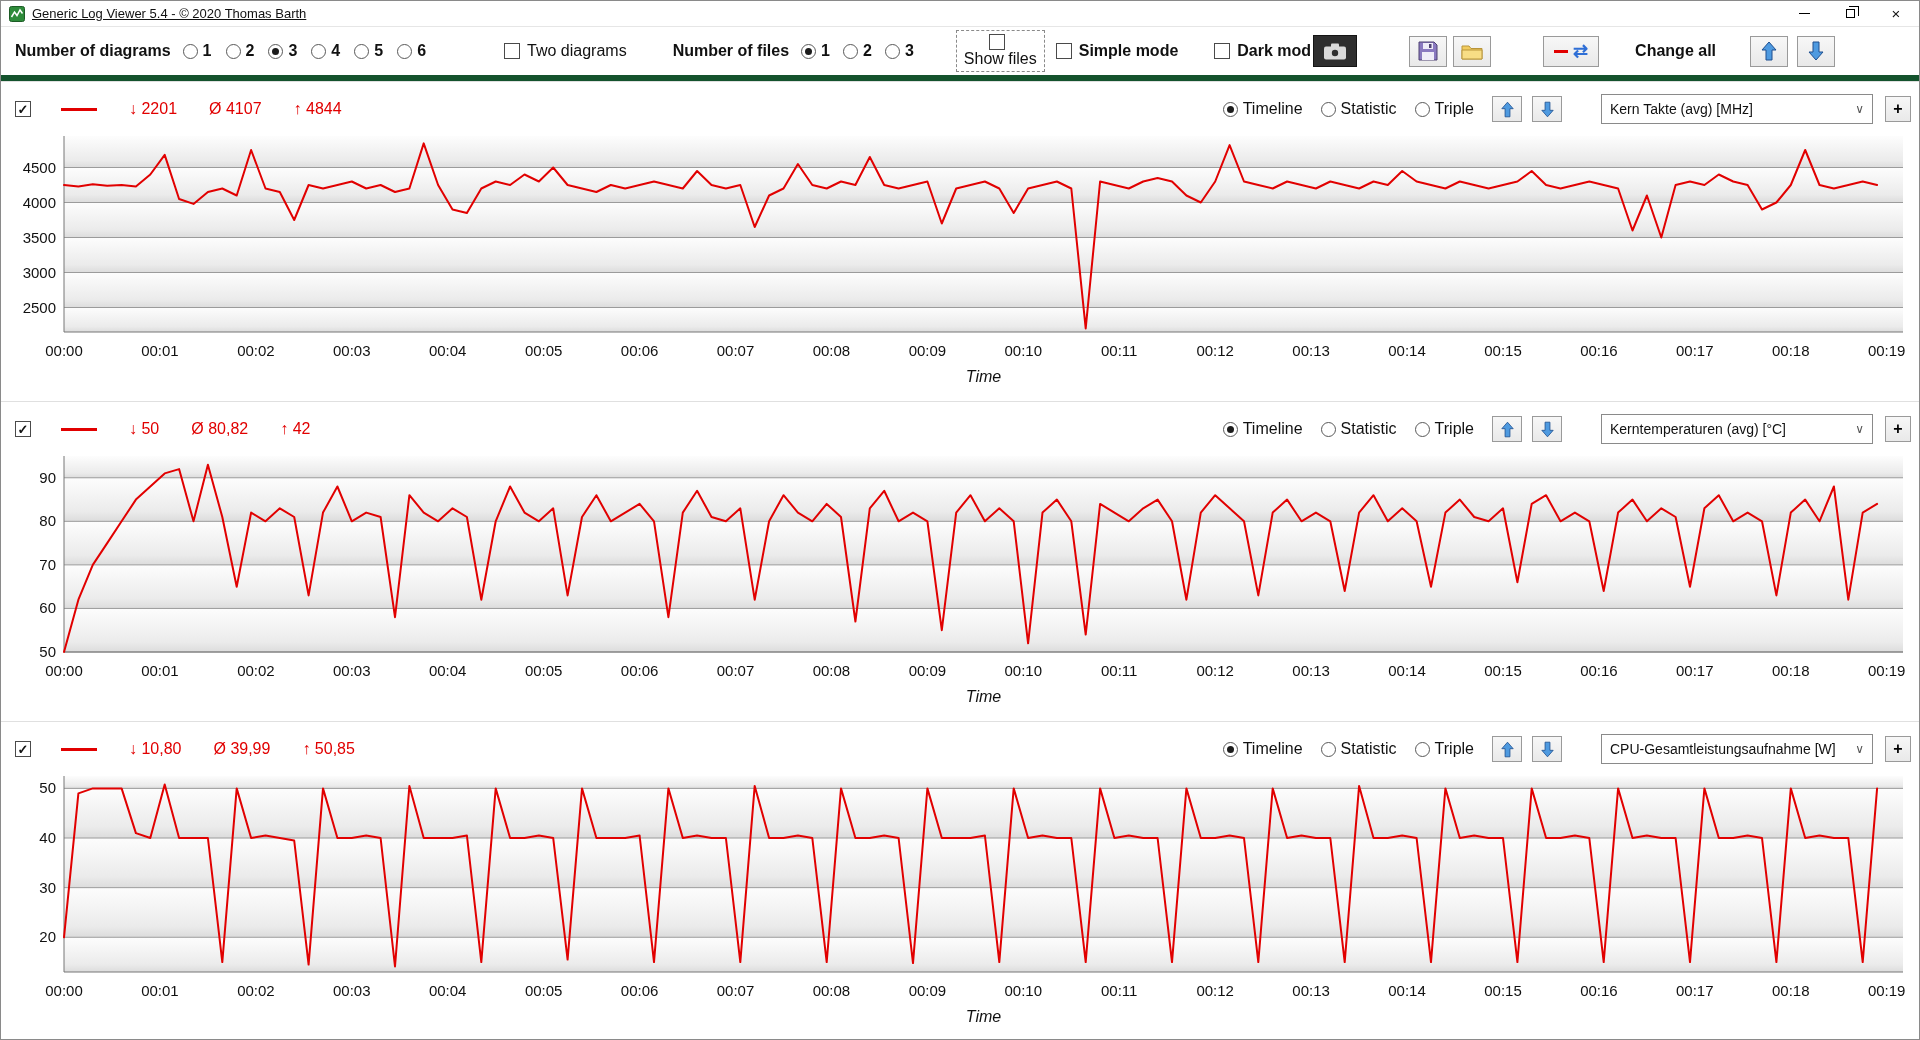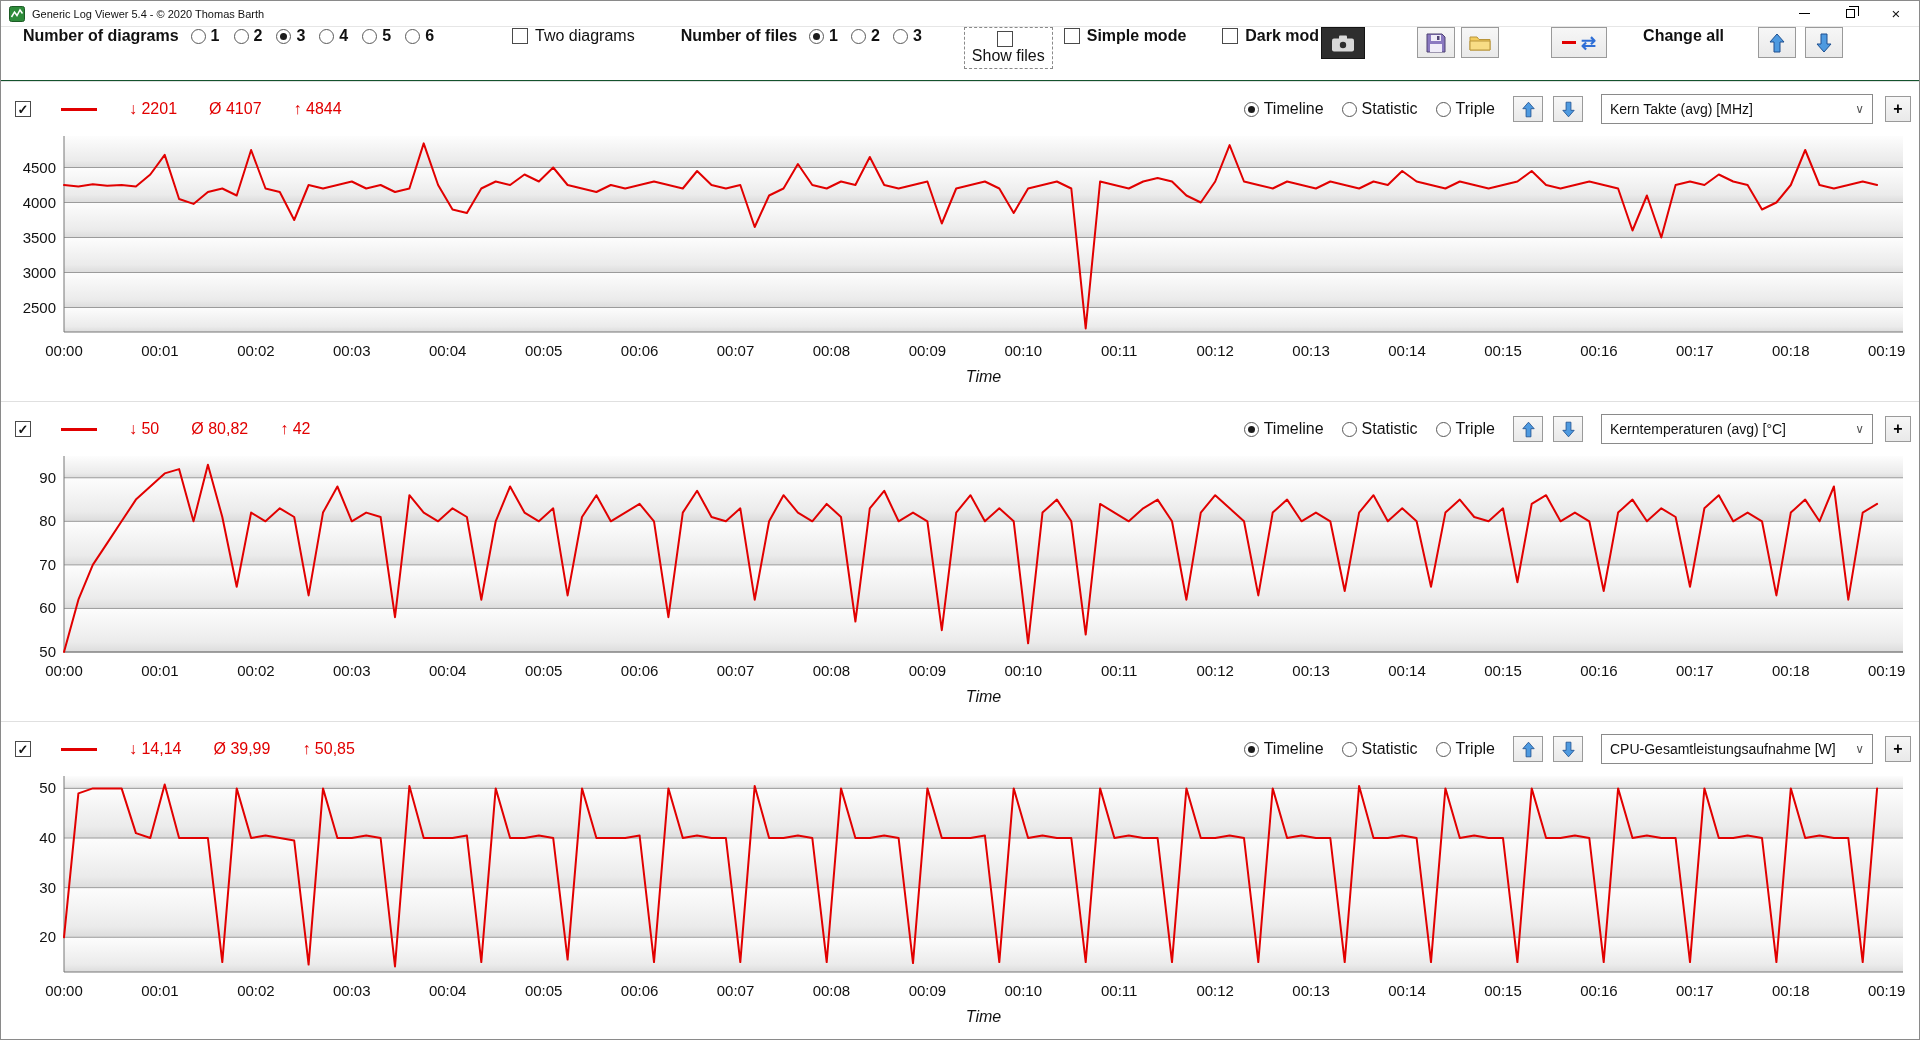--- a/index.html
+++ b/index.html
@@ -7,28 +7,28 @@
   body {
     font-family:"Liberation Sans", sans-serif;
     background:#ffffff;
     border:1px solid #8a8a8a;
     overflow:hidden;
     color:#111;
   }
   
   .titlebar { height:26px; display:flex; align-items:center; padding-left:8px; background:#fff; border-bottom:1px solid #e6e6e6; }
   .app-icon { width:16px; height:16px; display:inline-flex; }
-  .title-text { font-size:11px; margin-left:7px; }
+  .title-text { font-size:13px; margin-left:7px;text-decoration:underline; }
   .win-controls { margin-left:auto; display:flex; height:100%; }
   .win-btn { width:46px; height:100%; display:flex; align-items:center; justify-content:center; font-size:15px; }
   .ic-min { width:11px; height:1px; background:#000; }
   .ic-restore { width:9px; height:9px; border:1px solid #000; background:#fff; position:relative; }
   .ic-restore::before { content:""; position:absolute; left:2px; top:-4px; width:9px; height:9px; border-top:1px solid #000; border-right:1px solid #000; }
   
-  .toolbar { height:54px; display:flex; align-items:flex-start; padding:0 22px; border-bottom:1px solid #14532d; font-size:16px; white-space:nowrap; }
+  .toolbar { height:54px; display:flex; align-items:center; padding:0 14px; border-bottom:6px solid #14532d; font-size:16px; white-space:nowrap; }
   .bold { font-weight:bold; }
   .ctl { display:inline-flex; align-items:center; }
   .radio { width:15px; height:15px; min-width:15px; border:1px solid #595959; border-radius:50%; background:#fff; display:inline-flex; align-items:center; justify-content:center; margin-right:5px; }
   .radio.checked::after { content:""; width:7px; height:7px; border-radius:50%; background:#1c1c1c; }
   .cb { width:16px; height:16px; min-width:16px; border:1px solid #4a4a4a; background:#fff; display:inline-flex; align-items:center; justify-content:center; margin-right:7px; font-size:13px; line-height:1; }
   .cb.checked::before { content:"✓"; color:#111; font-weight:bold; }
   .focus-dashed { border:1px dashed #8a8a8a; padding:3px 7px; display:inline-flex; align-items:center; }
   .btn { display:inline-flex; align-items:center; justify-content:center; background:linear-gradient(#f7f7f7,#e9e9e9); border:1px solid #9a9a9a; }
   .icon-btn { width:38px; height:31px; }
   .camera-btn { width:44px; height:32px; background:#2e2e2e; border:1px solid #141414; }
@@ -37,21 +37,21 @@
   .refresh-arrows { color:#2f6fd6; font-weight:bold; font-size:18px; }
   .arrow-btn { width:38px; height:31px; }
   .arrow-btn-sm { width:30px; height:26px; }
   
   .panel { height:320px; border-top:1px solid #e0e0e0; padding:6px 8px 0; }
   .panel-header { height:42px; display:flex; align-items:center; gap:32px; font-size:16px; padding-left:6px; }
   .legend-line { width:36px; height:3px; background:#e10000; }
   .stat { color:#e10000; }
   .right-group { margin-left:auto; display:flex; align-items:center; gap:18px; }
   .view-label { font-weight:normal; }
-  .dropdown { width:272px; height:30px; border:1px solid #8a8a8a; background:#fff; display:flex; align-items:center; padding:6px 8px; font-size:14px; overflow:hidden; white-space:nowrap; }
+  .dropdown { width:272px; height:30px; border:1px solid #8a8a8a; background:#fff; display:flex; align-items:center; padding:6px 8px; font-size:14px; overflow:hidden; white-space:nowrap;margin-left:21px; }
   .dd-chev { margin-left:auto; color:#555; font-size:12px; padding-left:6px; }
   .plus-btn { width:26px; height:26px; font-size:16px; font-weight:bold; }
   svg.chart-svg { display:block; overflow:hidden; }
   svg text { font-family:"Liberation Sans", sans-serif; }
 </style>
 </head>
 <body>
 
 <div class="titlebar">
   <span class="app-icon">
@@ -350,21 +350,21 @@
       <text x="1877.7" y="226" text-anchor="middle" font-size="15" fill="#111">00:19</text>
       <text x="974.5" y="252" text-anchor="middle" font-size="16" font-style="italic" fill="#111">Time</text>
       <polyline points="55.0,202.0 69.4,149.7 83.8,114.9 98.2,93.1 112.6,71.3 126.9,49.6 141.3,36.5 155.7,23.4 170.1,19.1 184.5,71.3 198.9,14.7 213.3,67.0 227.7,136.7 242.1,62.6 256.5,71.3 270.8,58.3 285.2,67.0 299.6,145.4 314.0,62.6 328.4,36.5 342.8,71.3 357.2,62.6 371.6,67.0 386.0,167.2 400.4,45.2 414.7,62.6 429.1,71.3 443.5,58.3 457.9,67.0 472.3,149.7 486.7,71.3 501.1,36.5 515.5,62.6 529.9,71.3 544.2,58.3 558.6,145.4 573.0,67.0 587.4,45.2 601.8,71.3 616.2,62.6 630.6,53.9 645.0,71.3 659.4,167.2 673.8,62.6 688.1,40.8 702.5,67.0 716.9,71.3 731.3,58.3 745.7,149.7 760.1,71.3 774.5,45.2 788.9,62.6 803.3,71.3 817.7,53.9 832.0,67.0 846.4,171.5 860.8,58.3 875.2,40.8 889.6,71.3 904.0,62.6 918.4,71.3 932.8,180.2 947.2,62.6 961.5,45.2 975.9,71.3 990.3,58.3 1004.7,71.3 1019.1,193.3 1033.5,62.6 1047.9,49.6 1062.3,71.3 1076.7,184.6 1091.1,53.9 1105.4,62.6 1119.8,71.3 1134.2,58.3 1148.6,49.6 1163.0,71.3 1177.4,149.7 1191.8,62.6 1206.2,45.2 1220.6,58.3 1235.0,71.3 1249.3,145.4 1263.7,62.6 1278.1,49.6 1292.5,71.3 1306.9,62.6 1321.3,71.3 1335.7,141.0 1350.1,62.6 1364.5,45.2 1378.8,71.3 1393.2,58.3 1407.6,71.3 1422.0,136.7 1436.4,62.6 1450.8,49.6 1465.2,67.0 1479.6,71.3 1494.0,58.3 1508.4,132.3 1522.7,53.9 1537.1,45.2 1551.5,71.3 1565.9,62.6 1580.3,71.3 1594.7,141.0 1609.1,62.6 1623.5,49.6 1637.9,71.3 1652.3,58.3 1666.6,67.0 1681.0,136.7 1695.4,58.3 1709.8,45.2 1724.2,71.3 1738.6,62.6 1753.0,71.3 1767.4,145.4 1781.8,62.6 1796.2,49.6 1810.5,71.3 1824.9,36.5 1839.3,149.7 1853.7,62.6 1868.1,53.9" fill="none" stroke="#e10000" stroke-width="2" stroke-linejoin="round" stroke-linecap="round"></polyline>
     </svg>
 </div>
 
 <div class="panel">
   <div class="panel-header">
     <span class="cb checked" style="margin-right:-2px;"></span>
     <span class="legend-line"></span>
-    <span class="stat">↓ 14,14</span>
+    <span class="stat">↓ 10,80</span>
     <span class="stat">Ø 39,99</span>
     <span class="stat">↑ 50,85</span>
     <div class="right-group">
       <label class="ctl">
           <span class="radio checked"></span>
           <span class="view-label">Timeline</span>
         </label>
       <label class="ctl">
           <span class="radio"></span>
           <span class="view-label">Statistic</span>

